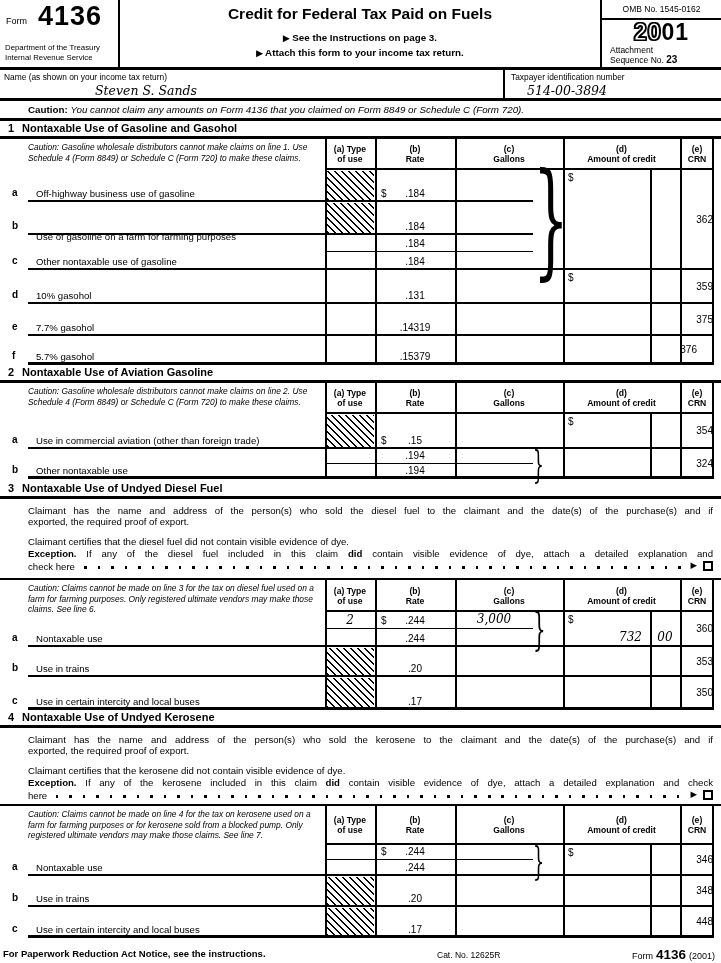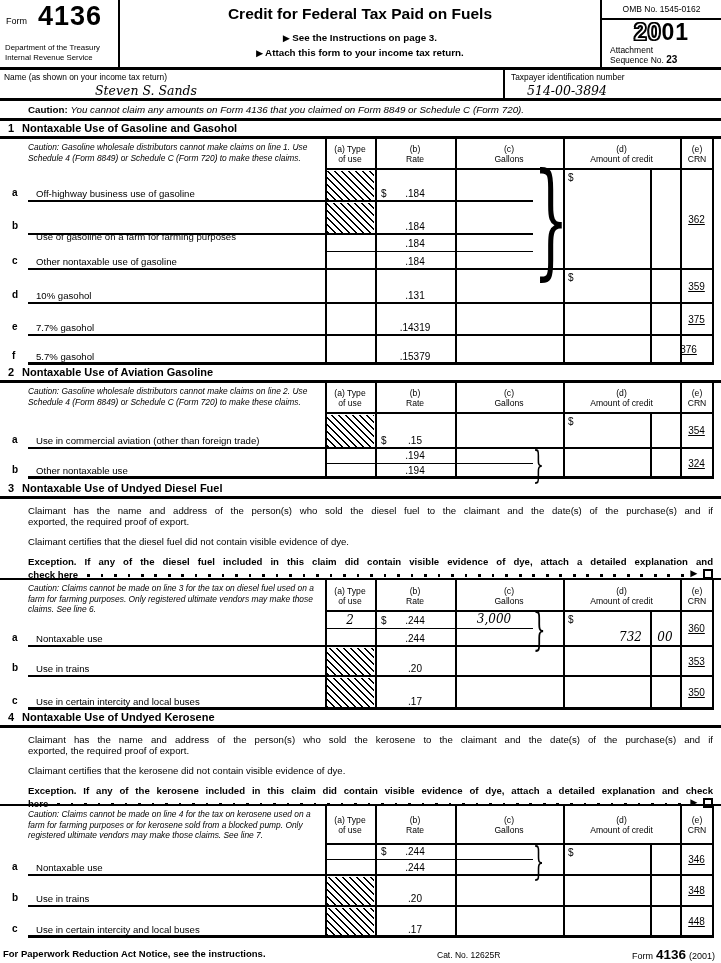--- a/index.html
+++ b/index.html
@@ -31,38 +31,38 @@
   .tin-cell{position:absolute;left:503px;top:0;bottom:0;width:218px;border-left:2px solid #000;}
   .tin-val{position:absolute;left:22px;top:13px;font-size:12.5px;}
   .caution-row{position:relative;height:20px;border-bottom:3px solid #000;padding:3px 0 0 28px;font-size:9.8px;}
   .caution-row i{font-size:9.8px;}
   
   .sec-bar{position:relative;border-bottom:3px solid #000;display:flex;align-items:flex-end;}
   .sec-num{width:22px;padding-left:8px;font-weight:bold;font-size:11px;padding-bottom:2px;}
   .sec-title{font-weight:bold;font-size:11px;padding-bottom:2px;}
   
   .paras{border-bottom:2px solid #000;padding:4px 8px 0 28px;font-size:9.6px;line-height:11.2px;}
-  .para{margin-top:9px;} .para.first{margin-top:2px;} .para.exc{margin-top:8px;font-weight:bold;}
+  .para{margin-top:9px;} .para.first{margin-top:2px;} .para.exc{margin-top:0;}
   .pline.just{text-align:justify;text-align-last:justify;}
   .excline{display:flex;align-items:flex-end;height:13px;}
   .leader{flex:1;height:2.5px;margin:0 6px 3px 9px;
           background:repeating-linear-gradient(to right,#000 0 2.5px,transparent 2.5px 13.5px);}
   .exc-arrow{font-size:8.5px;margin:0 6px 1px 0;}
   .cb{width:10px;height:10px;border:2px solid #000;margin-bottom:1px;}
   
   .tbl{position:relative;}
   .hl{position:absolute;background:#000;}
   .vl{position:absolute;width:2px;background:#000;}
-  .colh{position:absolute;text-align:center;font-weight:normal;font-size:8.6px;line-height:10.4px;}
+  .colh{position:absolute;text-align:center;font-weight:bold;font-size:8.6px;line-height:10.4px;}
   .tbl-caution{position:absolute;font-style:italic;font-size:8.4px;line-height:10.6px;}
   .rletter{position:absolute;font-weight:bold;font-size:10px;}
   .rdesc{position:absolute;font-size:9.6px;white-space:nowrap;margin-left:8px;}
   .ratev{position:absolute;text-align:center;font-size:10px;}
   .dollar{position:absolute;font-size:10px;}
-  .crn{position:absolute;text-align:center;font-size:10px;text-decoration:underline;}
+  .crn{position:absolute;text-align:right;font-size:10px;}
   .hcell{position:absolute;font-size:12px;}
   .cellc{text-align:center;}
   .hatch{position:absolute;background:repeating-linear-gradient(45deg,#000 0,#000 1.5px,#fff 1.5px,#fff 5px);}
   .brace{position:absolute;display:flex;align-items:center;overflow:visible;}
   .brace>span{display:block;transform:scaleX(.45);transform-origin:left center;font-family:"DejaVu Serif",serif;font-weight:400;}
   
   .footer{position:relative;height:25px;}
   .foot-notice{position:absolute;left:3px;top:6px;font-weight:bold;font-size:9.5px;}
   .foot-cat{position:absolute;left:437px;top:8px;font-size:8.5px;}
   .foot-form{position:absolute;right:6px;top:5px;font-size:9px;}

